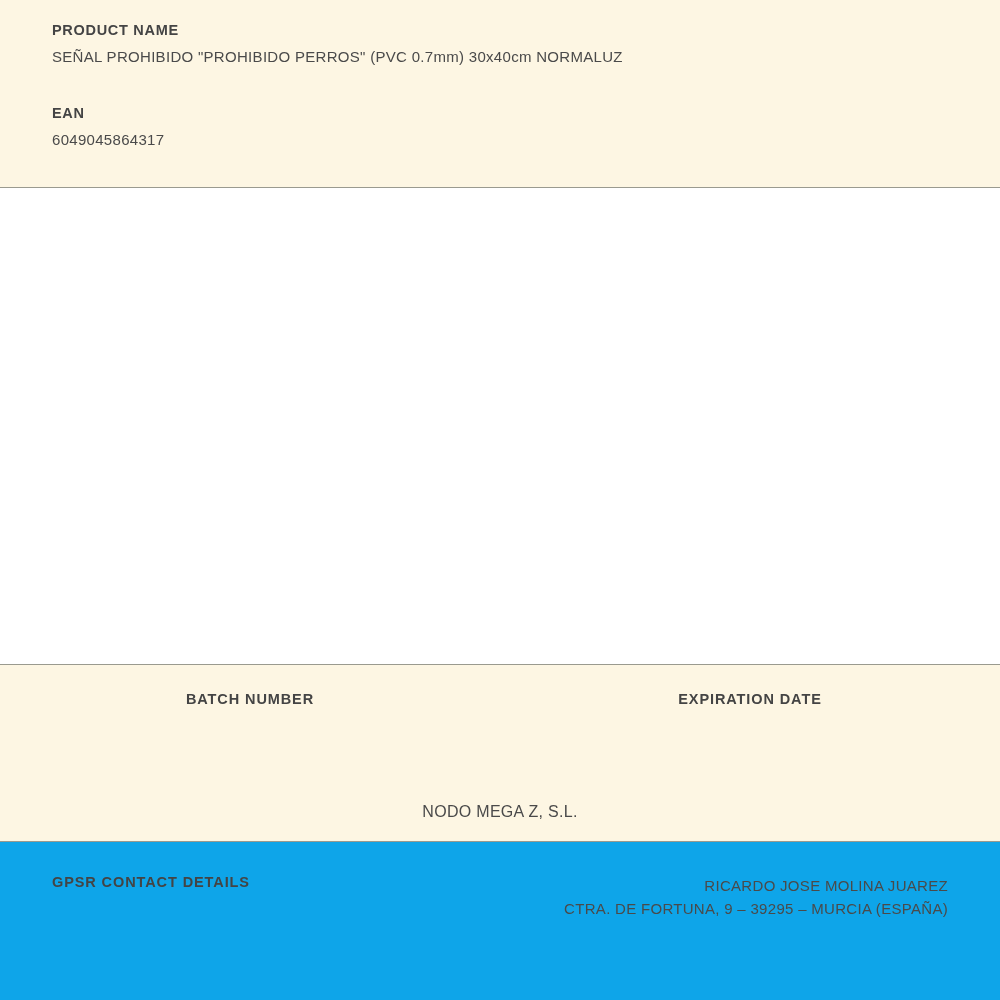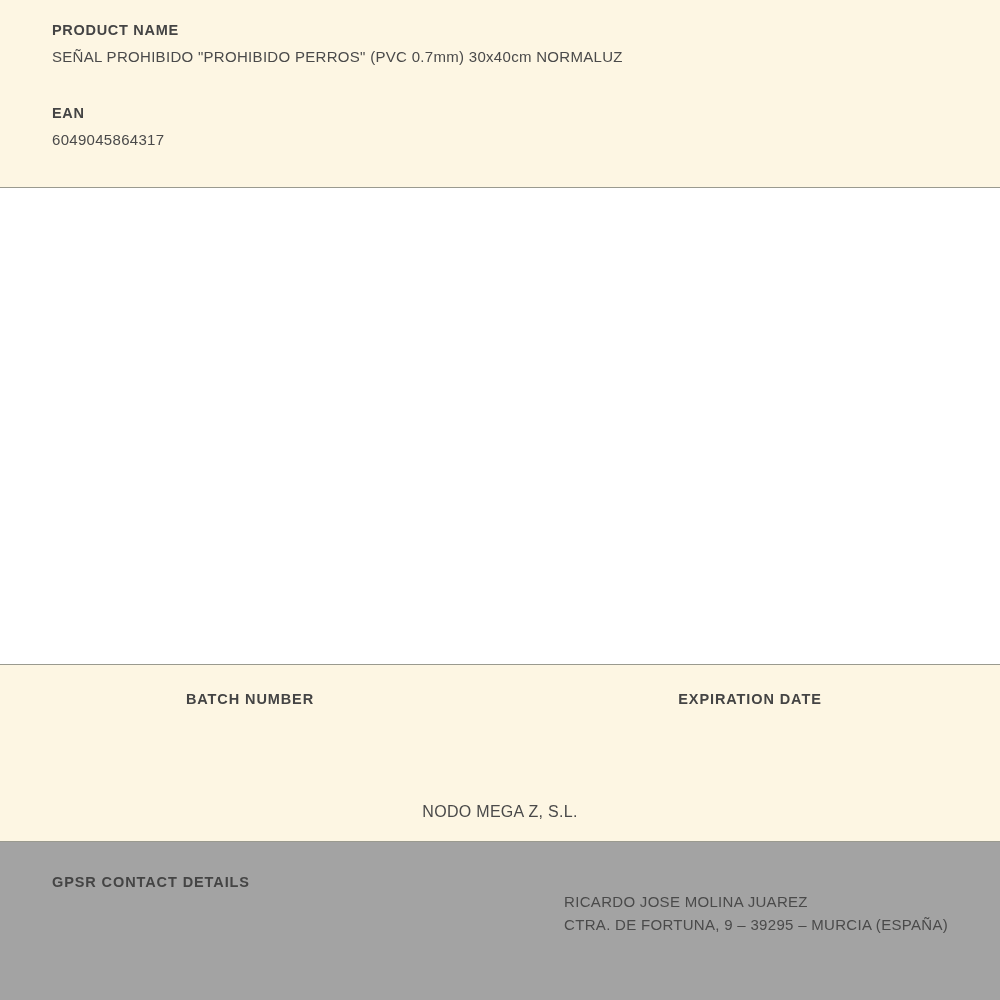--- a/index.html
+++ b/index.html
@@ -85,39 +85,39 @@
     color: #4a4a4a;
     margin: 8px 0 0 0;
     min-height: 18px;
   }
   .details-row.second {
     margin-top: 62px;
   }
 
   
   .footer {
-    background: #a3a3a3;
+    background: #0ea5e9;
     box-sizing: border-box;
     padding: 32px 52px 20px 52px;
     display: flex;
     justify-content: space-between;
     align-items: flex-start;
     height: 158px;
   }
   .footer-label {
     font-size: 14.5px;
     font-weight: bold;
     letter-spacing: 0.9px;
     color: #444444;
     text-transform: uppercase;
     white-space: nowrap;
   }
   .footer-contact {
+    text-align: right;
     line-height: 1.55;
-    margin-top: 16px;
   }
   .footer-contact .line {
     font-size: 15px;
     letter-spacing: 0.3px;
     color: #4a4a4a;
     display: block;
   }
   .footer-contact .email {
     font-size: 14px;
     color: #4a4a4a;

